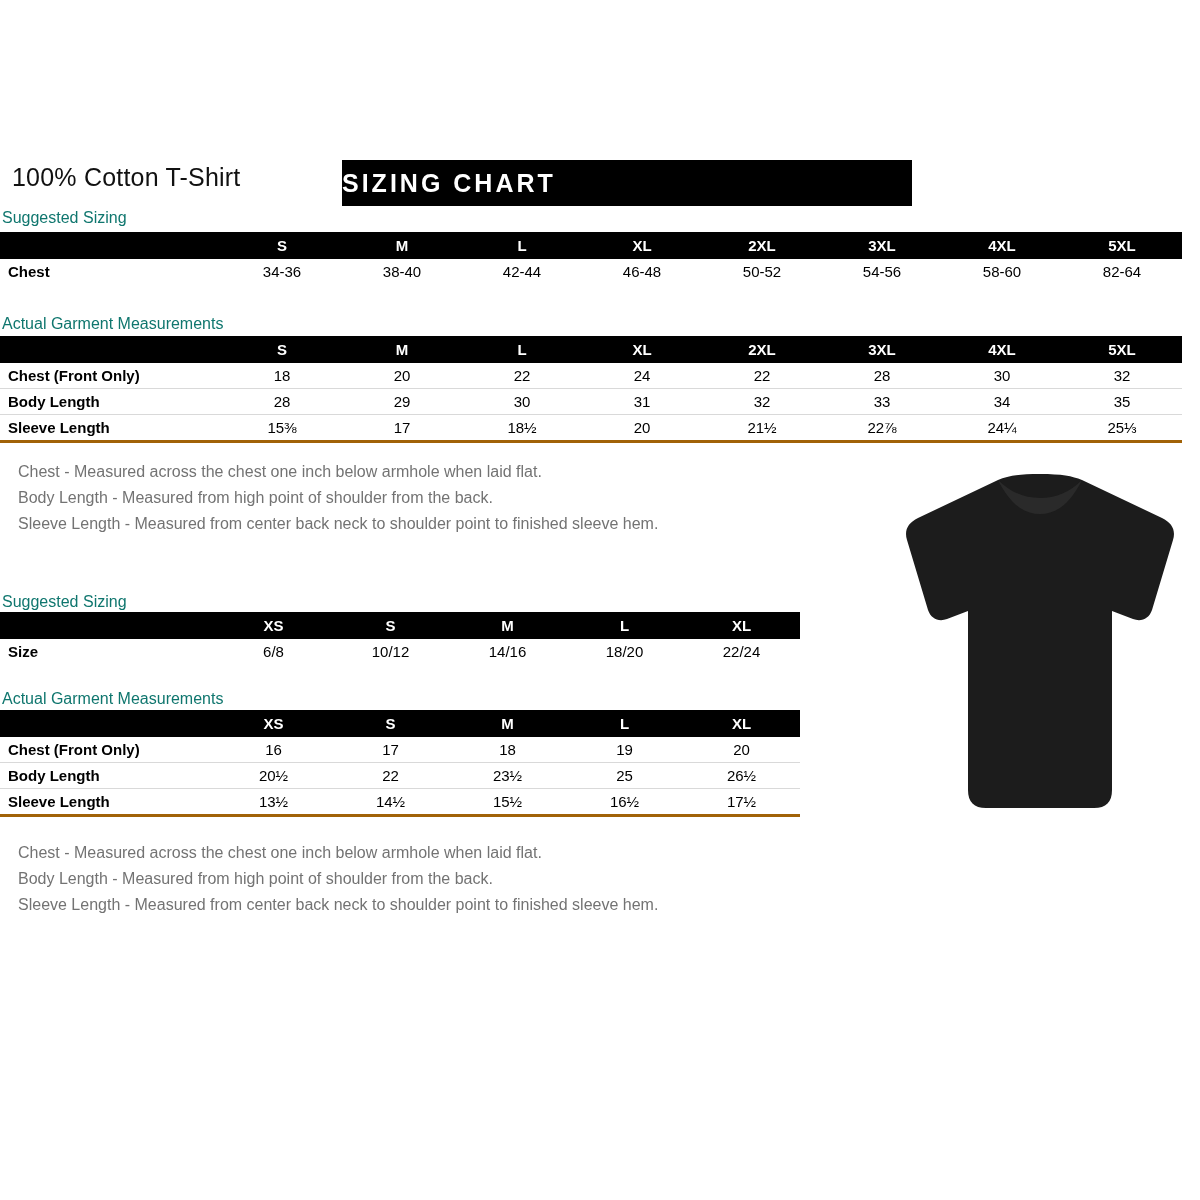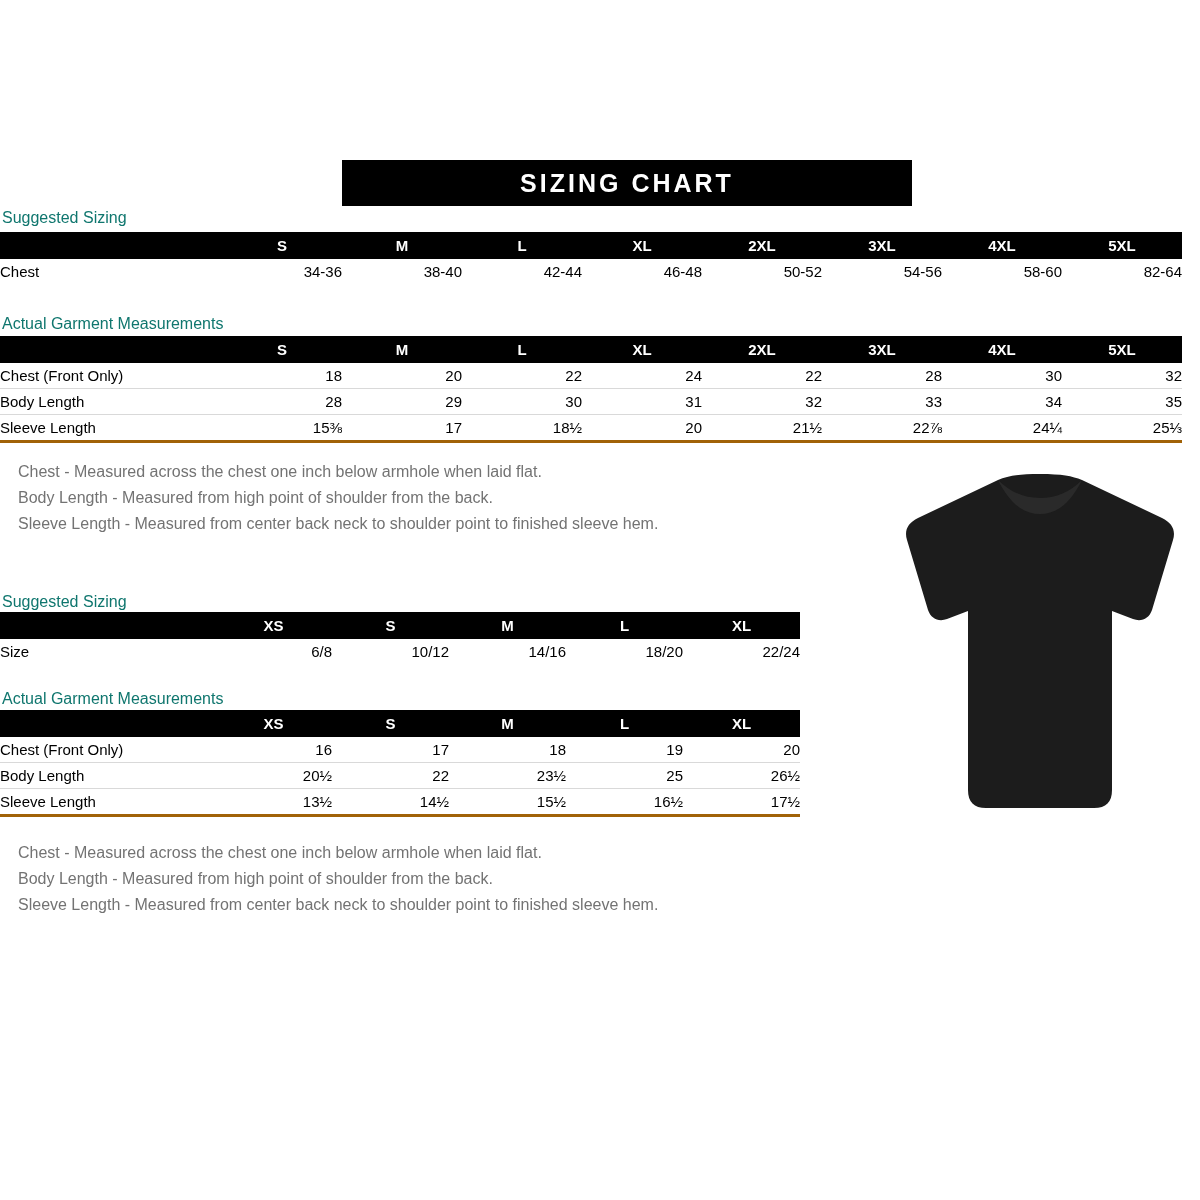--- a/index.html
+++ b/index.html
@@ -42,21 +42,21 @@
   .sizing-chart-banner {
     position: absolute;
     left: 330px;
     top: 0;
     width: 570px;
     height: 46px;
     background: #000000;
   }
   .sizing-chart-banner span {
     display: block;
-    text-align: center;
+    text-align: left;
     color: #ffffff;
     font-size: 25px;
     font-weight: bold;
     letter-spacing: 3px;
     line-height: 46px;
   }
 
   
   .sub-label {
     position: absolute;
@@ -82,31 +82,31 @@
     color: #ffffff;
     font-weight: bold;
     text-align: center;
     font-size: 15px;
     height: 27px;
   }
   table.chart thead th.first {
     text-align: left;
   }
   table.chart tbody td {
-    text-align: right;
+    text-align: center;
     border-bottom: 1px solid #d9d9d9;
     color: #000;
   }
   table.chart tbody tr:last-child td {
     border-bottom: 3px solid #a16207;
   }
   table.chart tbody td.first {
     text-align: left;
-    padding-left: 0;
-    font-weight: normal;
+    padding-left: 8px;
+    font-weight: bold;
     font-size: 15px;
   }
   table.chart tbody tr.no-rule td {
     border-bottom: none;
   }
 
   
   #adult-suggested { left: 0px; top: 232px; width: 1182px; }
   #adult-suggested col.c0 { width: 222px; }
   #adult-suggested col.cx { width: 120px; }
@@ -149,20 +149,21 @@
     width: 300px;
     height: 350px;
   }
 </style>
 </head>
 <body>
 
 <div class="page">
 
   <div class="header-row">
+    <div class="adult-title">100% Cotton T-Shirt</div>
     <div class="sizing-chart-banner">
       <span>SIZING CHART</span>
     </div>
   </div>
 
   <div class="sub-label" style="left:2px; top:209px;">Suggested Sizing</div>
 
   <table class="chart" id="adult-suggested">
     <colgroup>
       <col class="c0">

